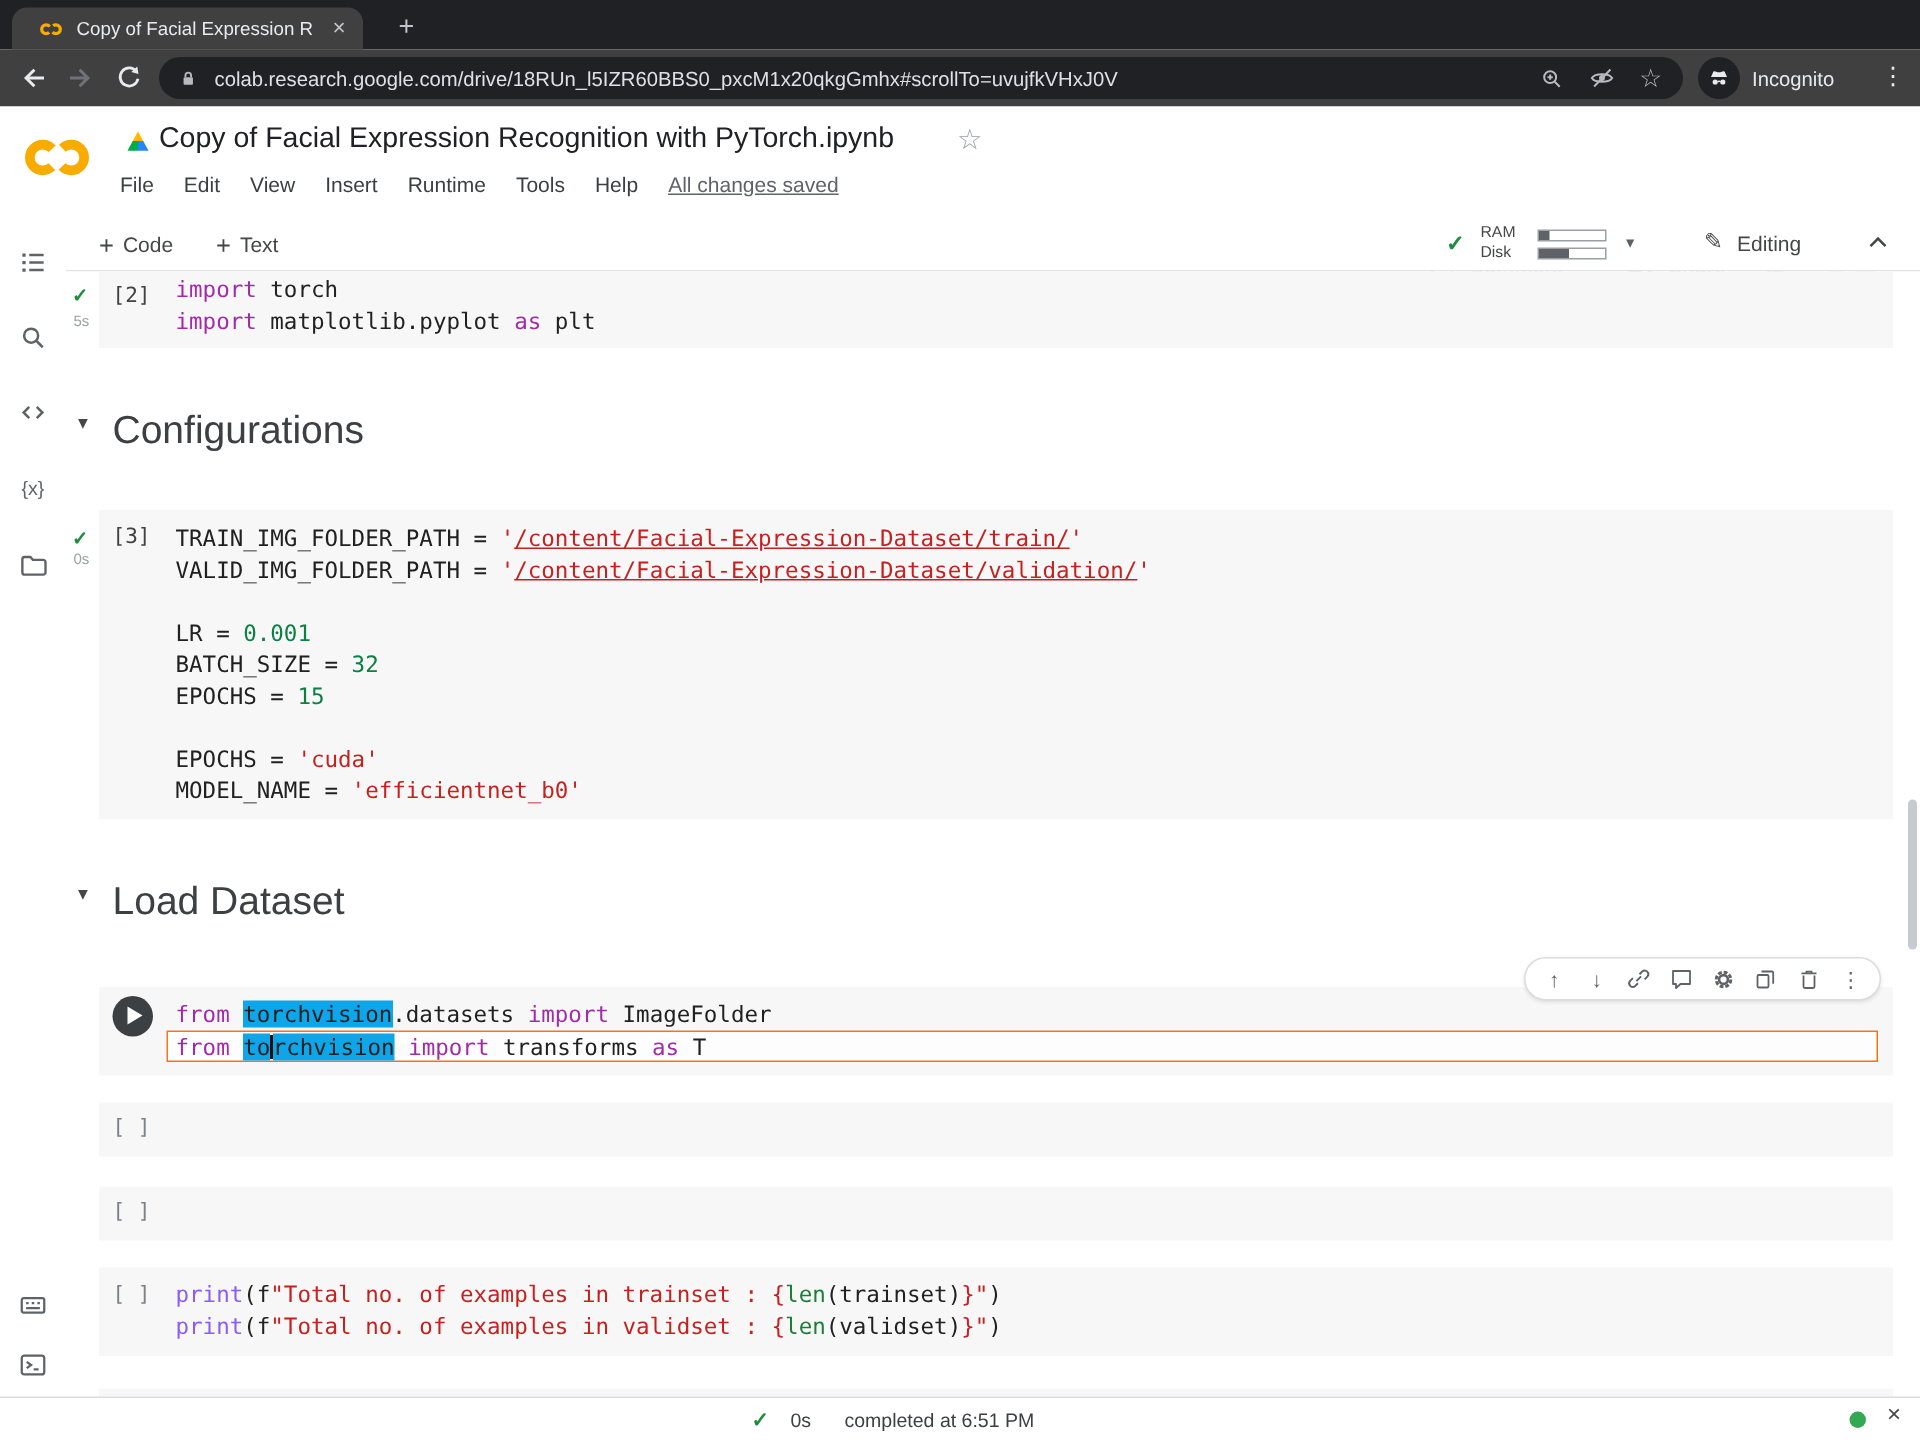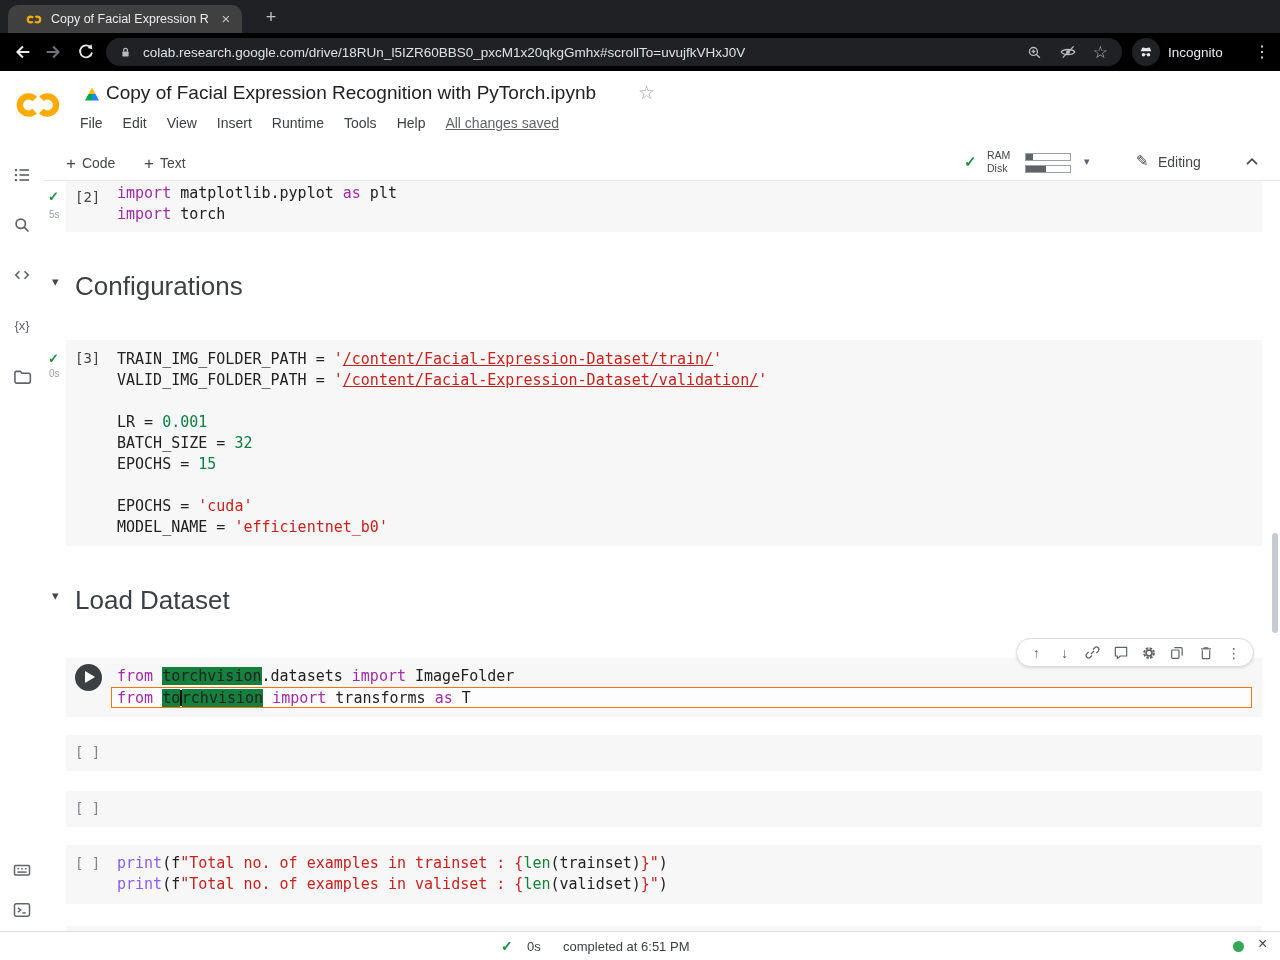--- a/index.html
+++ b/index.html
@@ -8,21 +8,21 @@
   svg{display:block}
 
   
   .tabstrip{position:absolute;left:0;top:0;width:1280px;height:33px;background:#202124}
   .tab{position:absolute;left:8px;top:5px;width:234px;height:28px;background:#404040;border-radius:10px 10px 0 0;display:flex;align-items:center;gap:8px;padding:0 8px 0 17px}
   .tab-title{flex:1;font-size:12.5px;color:#e8eaed;white-space:nowrap;overflow:hidden}
   .tab-close{font-size:15px;color:#c0c3c7;width:16px;text-align:center;line-height:16px}
   .newtab{position:absolute;left:258px;top:5px;width:26px;height:24px;color:#c0c3c7;font-size:18px;text-align:center;line-height:24px}
 
   
-  .omnibar{position:absolute;left:0;top:33px;width:1280px;height:38px;background:#000000}
+  .omnibar{position:absolute;left:0;top:33px;width:1280px;height:38px;background:#404040}
   .navic{position:absolute;top:7px;width:24px;height:24px;display:flex;align-items:center;justify-content:center;color:#e8eaed}
   #nav-back{left:10px}#nav-fwd{left:42px;color:#6e7379}#nav-reload{left:74px}
   .urlpill{position:absolute;left:106px;top:5px;width:1016px;height:28px;border-radius:14px;background:#202124;display:flex;align-items:center;padding:0 14px 0 12px;gap:10px}
   .url-text{flex:1;font-size:13.5px;color:#dde1e5;white-space:nowrap;overflow:hidden}
   .pill-right{display:flex;gap:16px;align-items:center;color:#b6babf}
   .star-glyph{font-size:17px;color:#b6babf;line-height:1}
   .incog{position:absolute;left:1132px;top:5px;height:28px;display:flex;align-items:center;gap:8px}
   .incog-circle{width:28px;height:28px;border-radius:50%;background:#202124;display:flex;align-items:center;justify-content:center;color:#e8eaed}
   .incog-label{color:#e8eaed;font-size:13.5px}
   .chrome-menu{position:absolute;left:1250px;top:7px;width:24px;height:24px;color:#e8eaed;font-size:16px;text-align:center;line-height:24px}
@@ -66,21 +66,21 @@
   .content{position:absolute;left:44px;top:181px;width:1236px;height:750px;background:#fff;overflow:hidden}
   .cell{position:absolute;left:22px;width:1196px;background:#f7f7f7}
   .codearea{font-family:"DejaVu Sans Mono",monospace;font-size:15px;color:#212121}
   .cl{height:21px;line-height:21px;white-space:pre}
   .tk-k{color:#a22ca8}
   .tk-s{color:#c5221f}
   .tk-sl{color:#c5221f;text-decoration:underline}
   .tk-n{color:#0b8043}
   .tk-f{color:#8b5cf6}
   .tk-b{color:#188038}
-  .tk-hl{background:#15803d}
+  .tk-hl{background:#0ea5e9}
   .caret{display:inline-block;width:1.6px;height:16px;background:#111;vertical-align:-2.5px}
   .cur-line{border:1px solid #f97316;background:#fdfdfd;margin-left:-6px;padding-left:5px}
   .exec{position:absolute;left:9px;font-family:"DejaVu Sans Mono",monospace;font-size:14px;color:#424242}
   .exec.empty{color:#7d8288}
   .gcheck{position:absolute;left:4px;color:#1e8e3e;font-size:13px;font-weight:bold}
   .gtime{position:absolute;left:5px;font-size:10px;color:#9aa0a6}
   #cell2{top:-7px;height:58px;padding:9px 10px 7px 51px}
   #exec2{top:15px}
   #gcheck2{top:8px}#gtime2{top:28px}
   .heading{position:absolute;left:0;height:34px;width:1200px}
@@ -322,22 +322,22 @@
     </span>
   </div>
 
   <div class="content">
 
     <span class="gcheck" id="gcheck2">✓</span>
     <span class="gtime" id="gtime2">5s</span>
     <div class="cell codearea" id="cell2">
       <span class="exec" id="exec2">[2]</span>
       <div>
+          <div class="cl"><span class="tk-k">import</span><span> torch</span></div>
           <div class="cl"><span class="tk-k">import</span><span> matplotlib.pyplot </span><span class="tk-k">as</span><span> plt</span></div>
-          <div class="cl"><span class="tk-k">import</span><span> torch</span></div>
         </div>
     </div>
 
     <div class="heading" id="heading1">
       <span class="tri">▾</span>
       <span class="htext">Configurations</span>
     </div>
 
     <span class="gcheck" id="gcheck3">✓</span>
     <span class="gtime" id="gtime3">0s</span>

